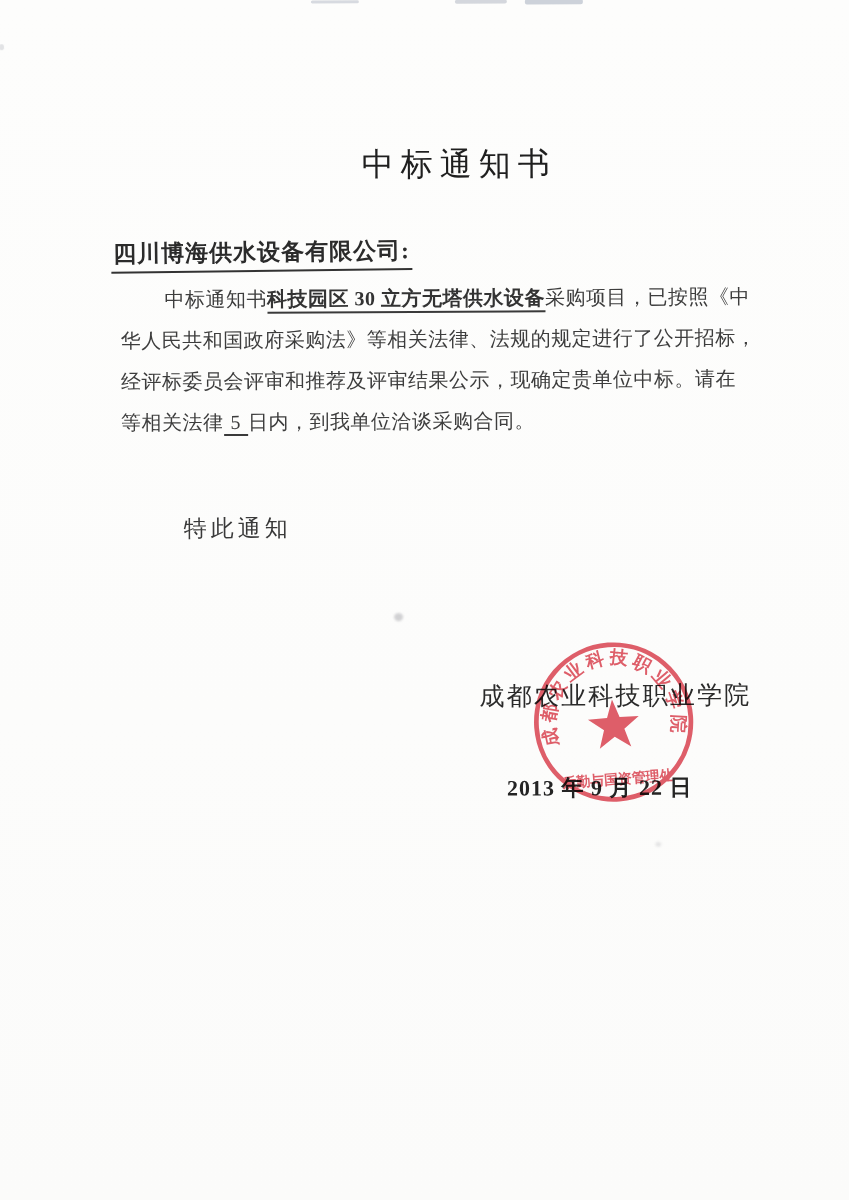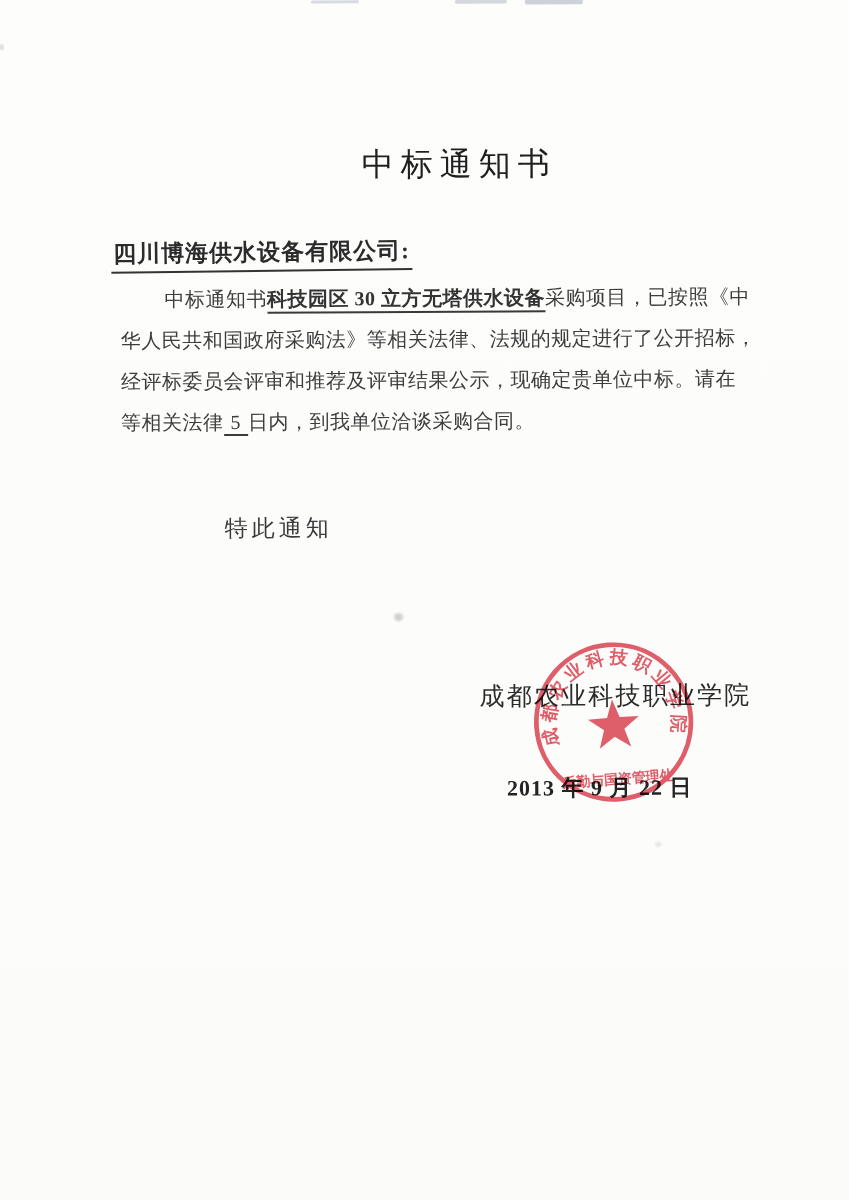--- a/index.html
+++ b/index.html
@@ -37,21 +37,21 @@
   .indent{display:inline-block;width:44px;}
   .u-bold{
     font-weight:bold;color:#333;
     border-bottom:2px solid #3a3a3a;padding-bottom:2px;
   }
   .u-days{
     border-bottom:2px solid #3a3a3a;padding:0 7px 1px 7px;
   }
   .closing{
     position:absolute;top:512px;left:184px;
-    font-size:23px;letter-spacing:4px;color:#3a3a3a;margin-left:41px;
+    font-size:23px;letter-spacing:4px;color:#3a3a3a;
   }
   .sig-org{
     position:absolute;top:680px;left:479px;
     font-size:25px;letter-spacing:2.2px;color:#2a2a2a;
     z-index:2;
   }
   .sig-date{
     position:absolute;top:774px;left:506px;
     font-size:22px;font-weight:bold;letter-spacing:1px;color:#242424;
     z-index:2;

